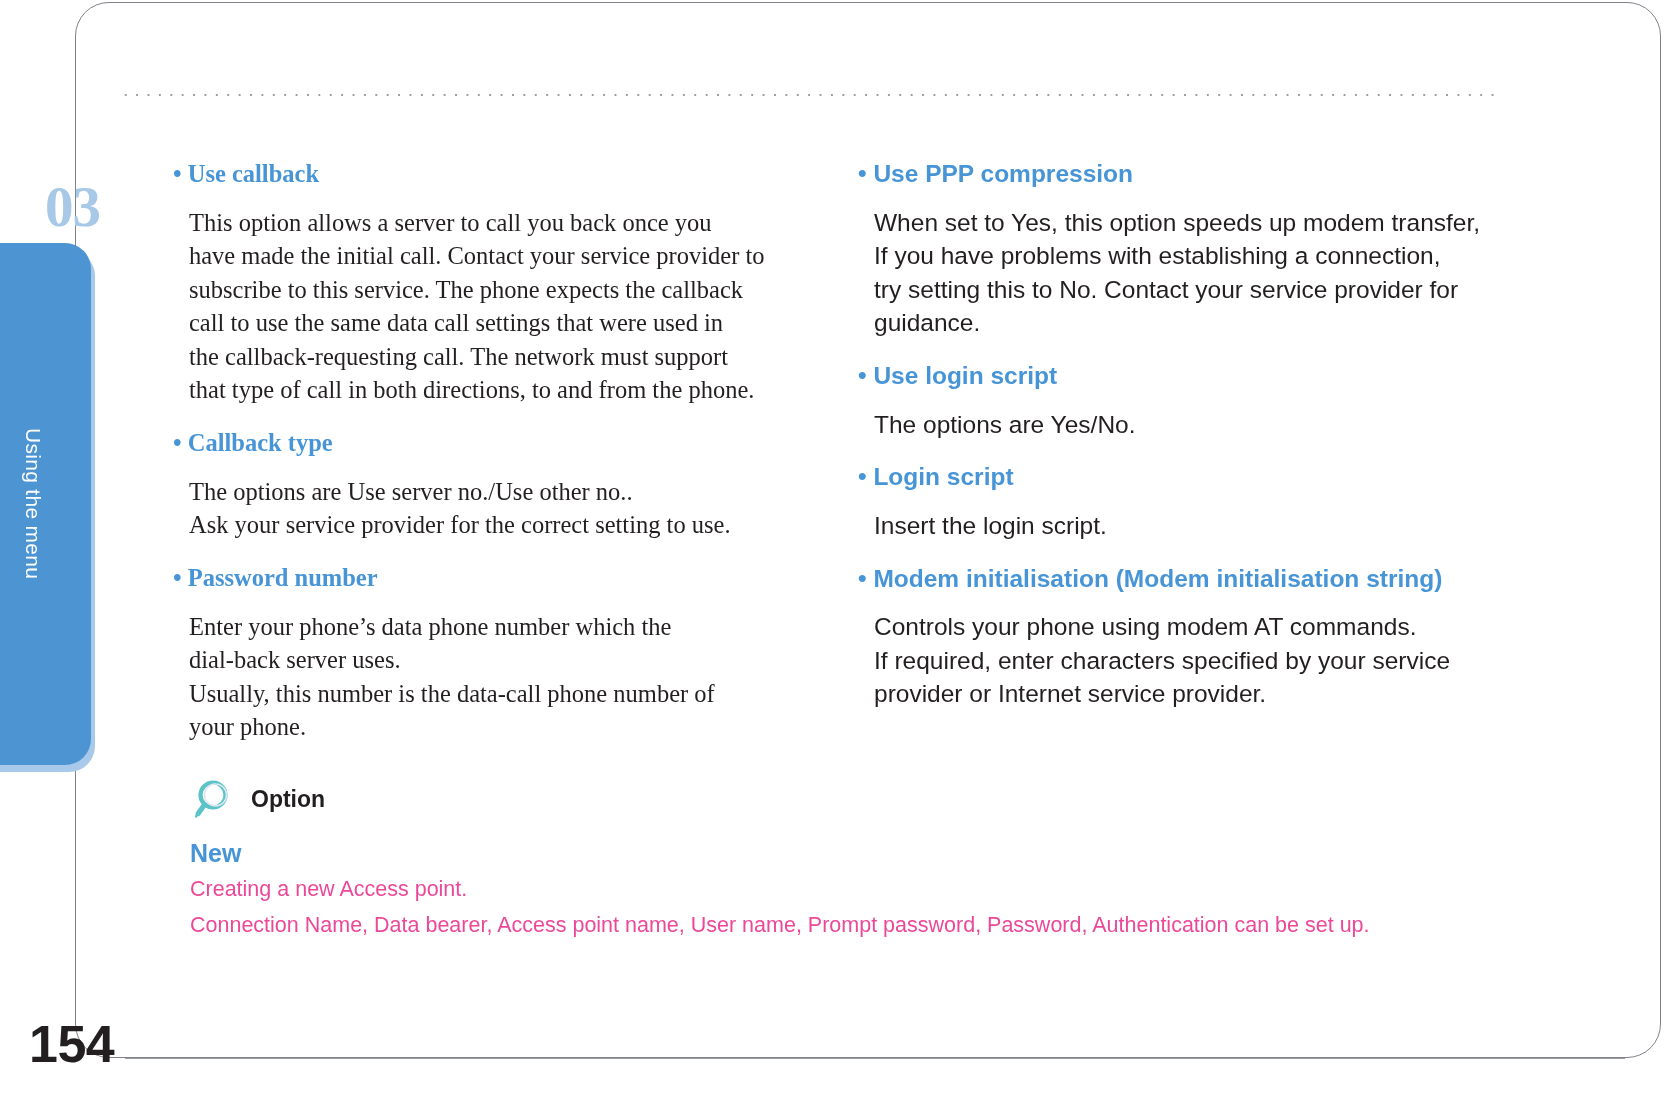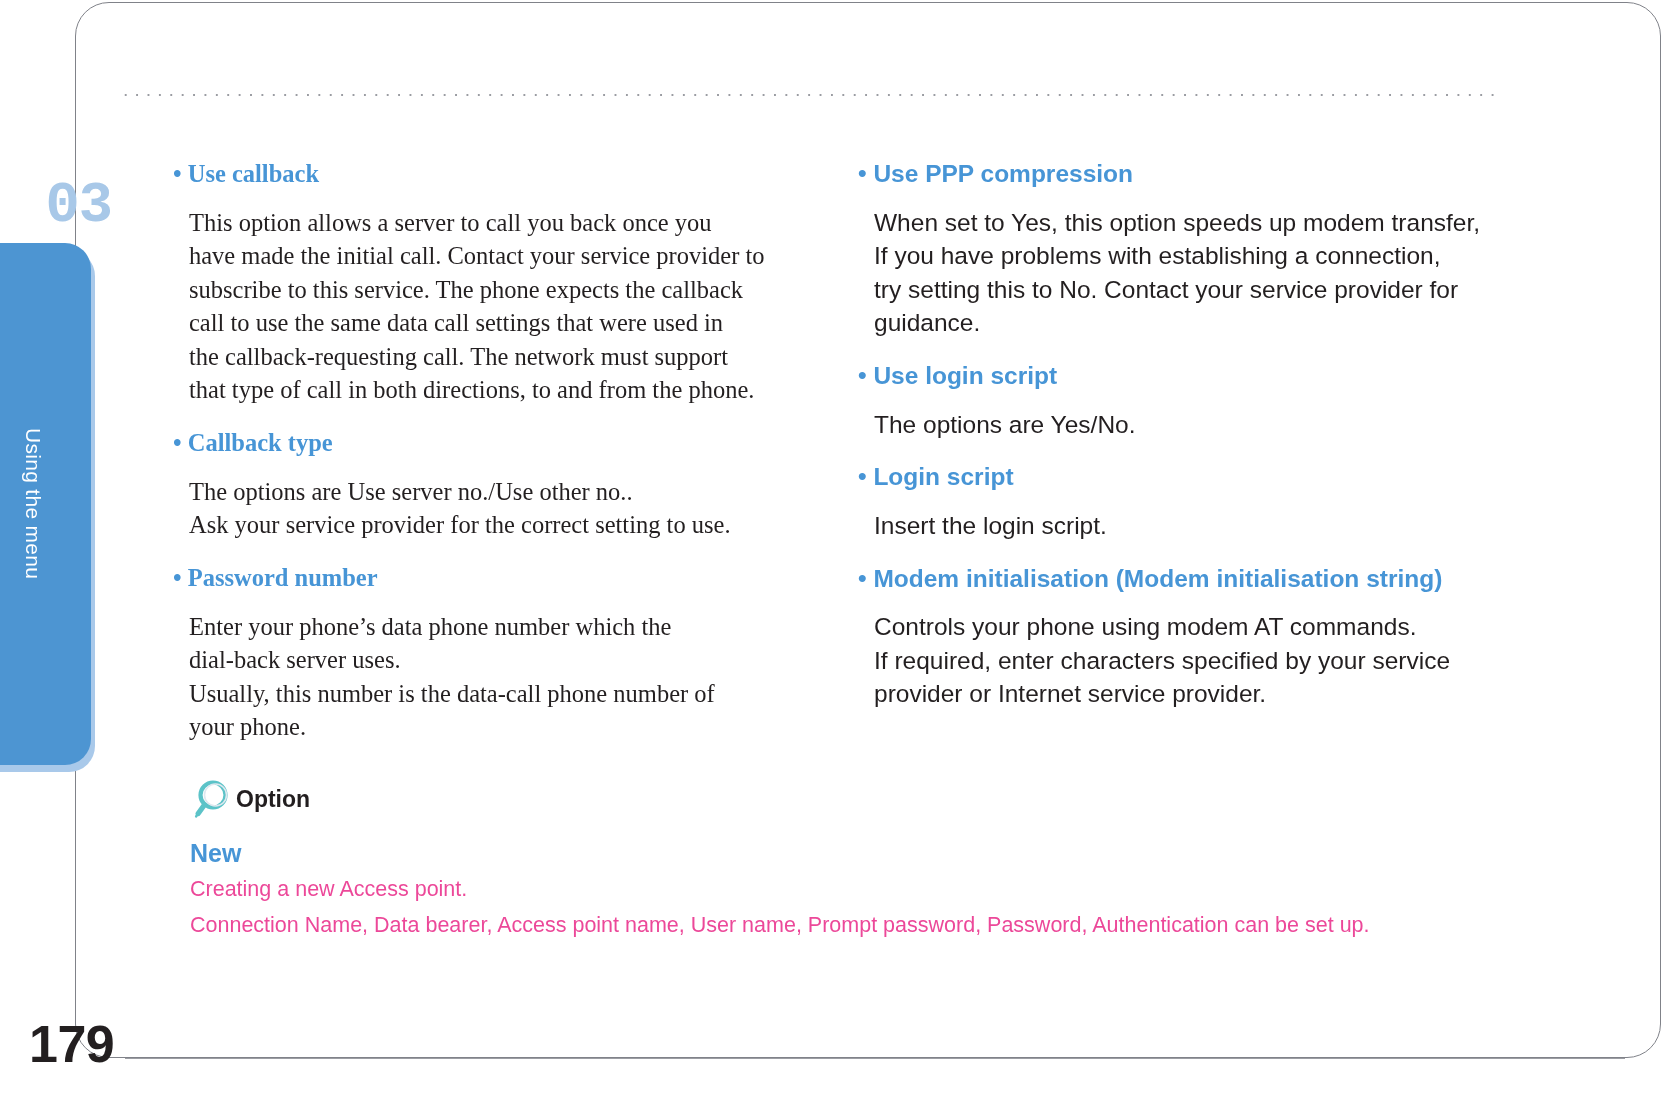--- a/index.html
+++ b/index.html
@@ -39,30 +39,30 @@
     height: 8px;
     background-image: radial-gradient(circle, #9a9ca2 1.15px, rgba(0,0,0,0) 1.3px);
     background-size: 11.4px 8px;
     background-repeat: repeat-x;
     background-position: 0 3px;
   }
 
   
   #chapter-number {
     position: absolute;
-    left: 20px;
+    left: 8px;
     top: 178px;
     width: 92px;
     text-align: right;
     font-size: 57px;
     font-weight: bold;
     color: #a8c8e8;
     letter-spacing: -1px;
     line-height: 1;
-    font-family: Liberation Mono, monospace;
+    font-family: Liberation Serif, serif;
   }
 
   
   #side-tab-shadow {
     position: absolute;
     left: -22px;
     top: 250px;
     width: 117px;
     height: 522px;
     background: #a9c9ea;
@@ -131,21 +131,21 @@
   #option-head {
     display: flex;
     align-items: center;
     height: 42px;
   }
   #option-icon { width: 46px; height: 42px; display: block; }
   #option-label {
     font-size: 23px;
     font-weight: bold;
     color: #221e1f;
-    margin-left: 0px;
+    margin-left: 15px;
     line-height: 1;
   }
   #option-new-title {
     margin-top: 20px;
     font-size: 25px;
     font-weight: bold;
     color: #4795d6;
     line-height: 1.1;
   }
   .option-line {
@@ -271,14 +271,14 @@
         <path d="M8.6 34.6 L6.2 38.4" stroke="#5cc3c8" stroke-width="2.6" stroke-linecap="round"></path>
       </svg>
     </span>
     <span id="option-label">Option</span>
   </div>
   <div id="option-new-title">New</div>
   <div class="option-line">Creating a new Access point.</div>
   <div class="option-line">Connection Name, Data bearer, Access point name, User name, Prompt password, Password, Authentication  can be set up.</div>
 </div>
 
-<div id="page-number">179</div>
+<div id="page-number">154</div>
 <div id="footer-rule"></div>
 
 </body></html>

